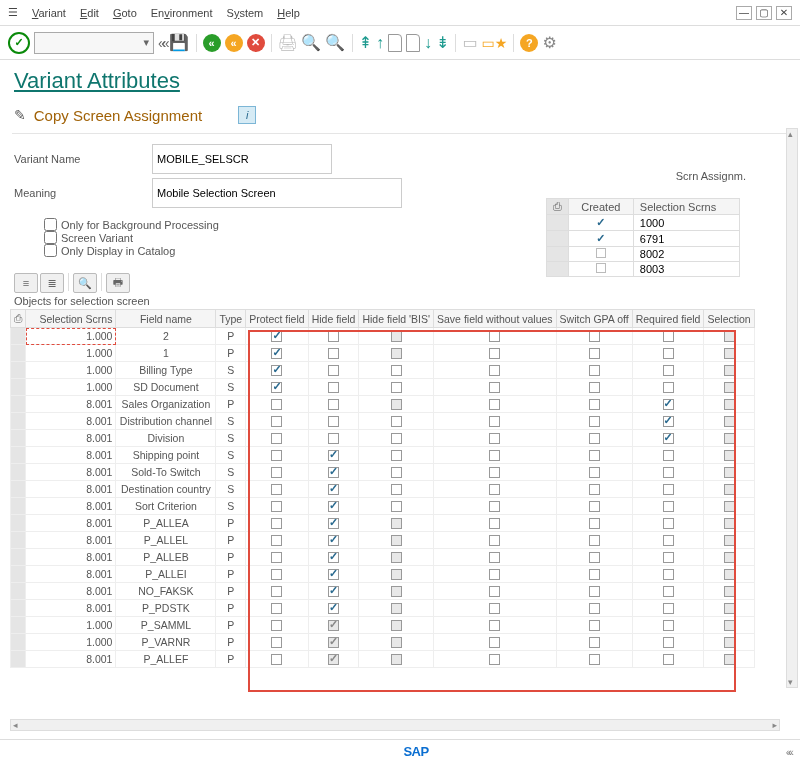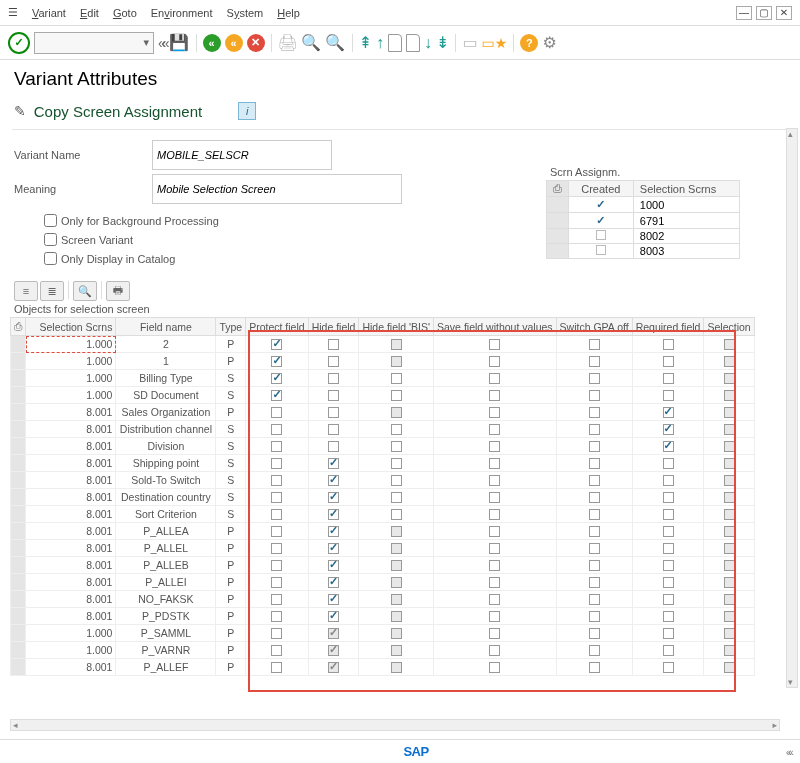--- a/index.html
+++ b/index.html
@@ -18,38 +18,38 @@
 .circ { width: 18px; height: 18px; border-radius: 50%; display: inline-flex; align-items: center; justify-content: center; color: #fff; font-weight: bold; font-size: 11px; }
 .green-c { background: #2a9d2a; }
 .orange-c { background: #f5a623; }
 .red-c { background: #e04b3d; }
 .gray-ic { color: #bbb; font-size: 16px; }
 .teal-arrow { color: #1d9a8f; font-size: 16px; }
 .doc-ic { width: 14px; height: 18px; border: 1px solid #999; border-radius: 0 4px 0 0; position: relative; }
 .star-ic { color: #f5a623; font-size: 14px; }
 .help-ic { width: 18px; height: 18px; border-radius: 50%; background: #f5a623; color: #fff; display: inline-flex; align-items: center; justify-content: center; font-weight: bold; }
 .gear-ic { color: #888; font-size: 16px; }
-.title { padding: 8px 14px; font-size: 19px; color: #000000; }
+.title { padding: 8px 14px; font-size: 22px; color: #0f766e; text-decoration: underline; }
 .subhdr { display: flex; align-items: center; gap: 8px; padding: 4px 14px 8px; border-bottom: 1px solid transparent; }
 .pencil { font-size: 14px; color: #555; }
-.subhdr .lbl { font-size: 15px; color: #14532d; }
+.subhdr .lbl { font-size: 15px; color: #a16207; }
 .info-ic { width: 18px; height: 18px; border: 1px solid #7cb6d6; background: #d6ebf5; color: #2a6a8f; font-style: italic; display: inline-flex; align-items: center; justify-content: center; }
 .divider { height: 1px; background: #e5e5e5; margin: 0 12px 6px; }
 .form-area { position: relative; padding: 4px 14px; }
 .form-row { display: flex; align-items: center; gap: 8px; margin-bottom: 4px; color: #555; }
 .form-row .flabel { width: 130px; }
-.form-row input { border: 1px solid #ccc; padding: 14px 4px; font-size: 11px; height: 20px; font-style: italic; }
+.form-row input { border: 1px solid #ccc; padding: 14px 4px; font-size: 11px; height: 20px; }
 .vname { width: 180px; }
 .meaning { width: 250px; }
-.check-opts { margin: 10px 0 6px 30px; display: flex; flex-direction: column; gap: 6px; color: #555; }
+.check-opts { margin: 10px 0 6px 30px; display: flex; flex-direction: column; gap: 0; color: #555; }
 .check-opts label { display: flex; align-items: center; gap: 4px; }
 .check-opts input { width: 13px; height: 13px; }
 .disabled { color: #bbb; }
 .scrn-assign { position: absolute; left: 546px; top: 30px; width: 200px; }
-.sa-title { color: #555; margin-bottom: 2px; padding-left: 4px; }
+.sa-title { color: #555; margin-bottom: 16px; padding-left: 4px; text-align: right; }
 .sa-table { border: 1px solid #ccc; border-collapse: collapse; font-size: 11px; }
 .sa-table th, .sa-table td { border: 1px solid #ddd; padding: 1px 6px; text-align: left; background: #fff; }
 .sa-table th { background: #f5f5f5; font-weight: normal; color: #555; }
 .sa-table .created-col { width: 65px; text-align: center; }
 .sa-check { color: #2a6a8f; font-weight: bold; }
 .sa-empty { width: 10px; height: 10px; border: 1px solid #bbb; display: inline-block; }
 .mini-tb { display: flex; gap: 2px; padding: 0 14px; margin-top: 6px; }
 .mini-btn { width: 24px; height: 20px; border: 1px solid #bbb; background: #f0f0f0; display: inline-flex; align-items: center; justify-content: center; color: #666; border-radius: 2px; }
 .obj-label { padding: 2px 14px; color: #555; }
 .main-table-wrap { position: relative; margin: 0 10px; }

